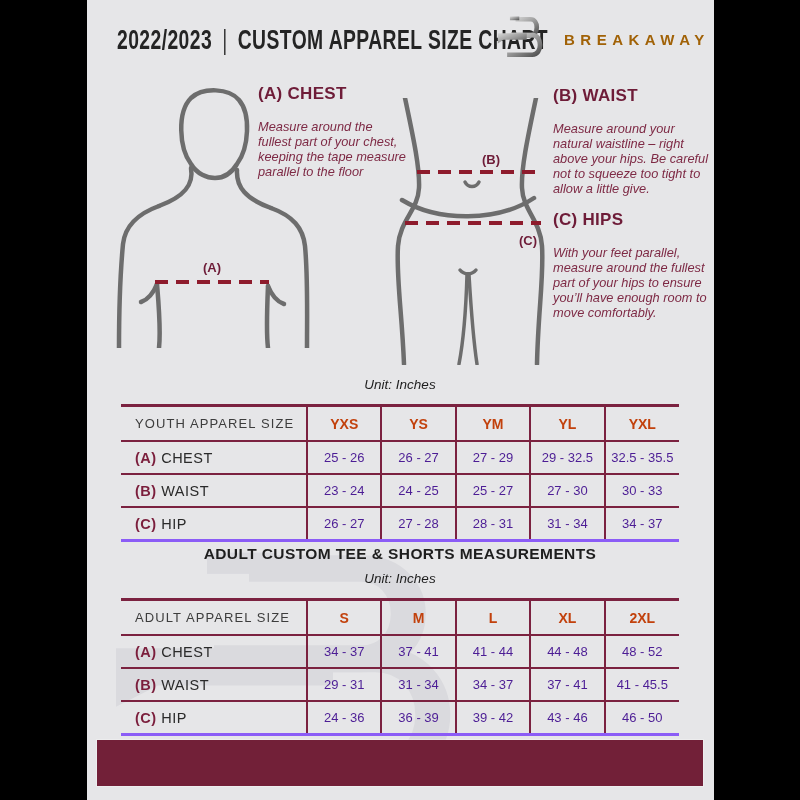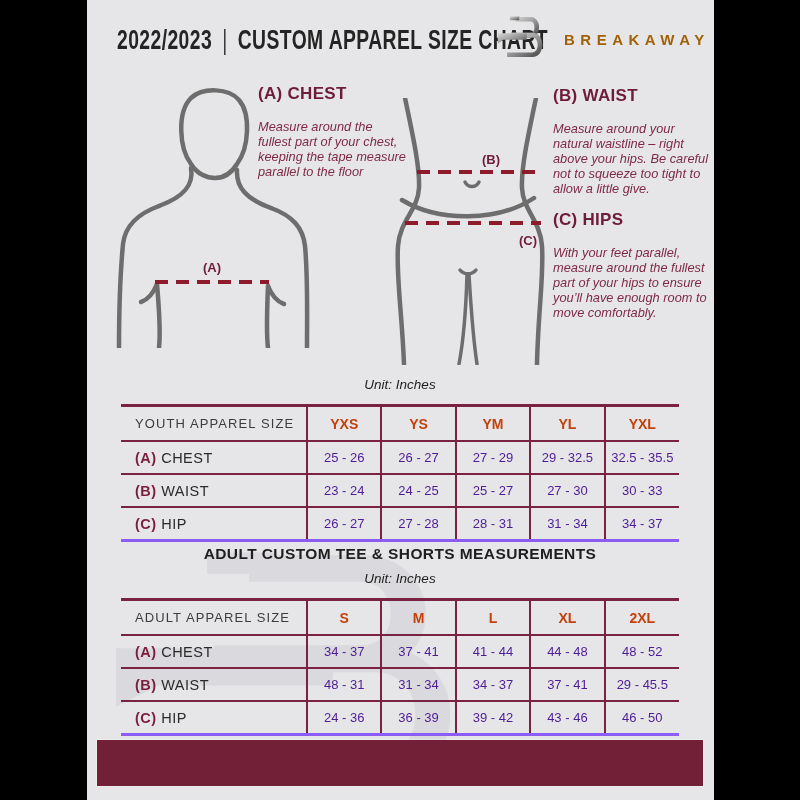--- a/index.html
+++ b/index.html
@@ -238,25 +238,25 @@
           <tr>
             <td class="row-label"><b>(A)</b> <span>CHEST</span></td>
             <td class="val">34 - 37</td>
             <td class="val">37 - 41</td>
             <td class="val">41 - 44</td>
             <td class="val">44 - 48</td>
             <td class="val">48 - 52</td>
           </tr>
           <tr>
             <td class="row-label"><b>(B)</b> <span>WAIST</span></td>
-            <td class="val">48 - 31</td>
+            <td class="val">29 - 31</td>
             <td class="val">31 - 34</td>
             <td class="val">34 - 37</td>
             <td class="val">37 - 41</td>
-            <td class="val">29 - 45.5</td>
+            <td class="val">41 - 45.5</td>
           </tr>
           <tr>
             <td class="row-label"><b>(C)</b> <span>HIP</span></td>
             <td class="val">24 - 36</td>
             <td class="val">36 - 39</td>
             <td class="val">39 - 42</td>
             <td class="val">43 - 46</td>
             <td class="val">46 - 50</td>
           </tr>
         </tbody>

